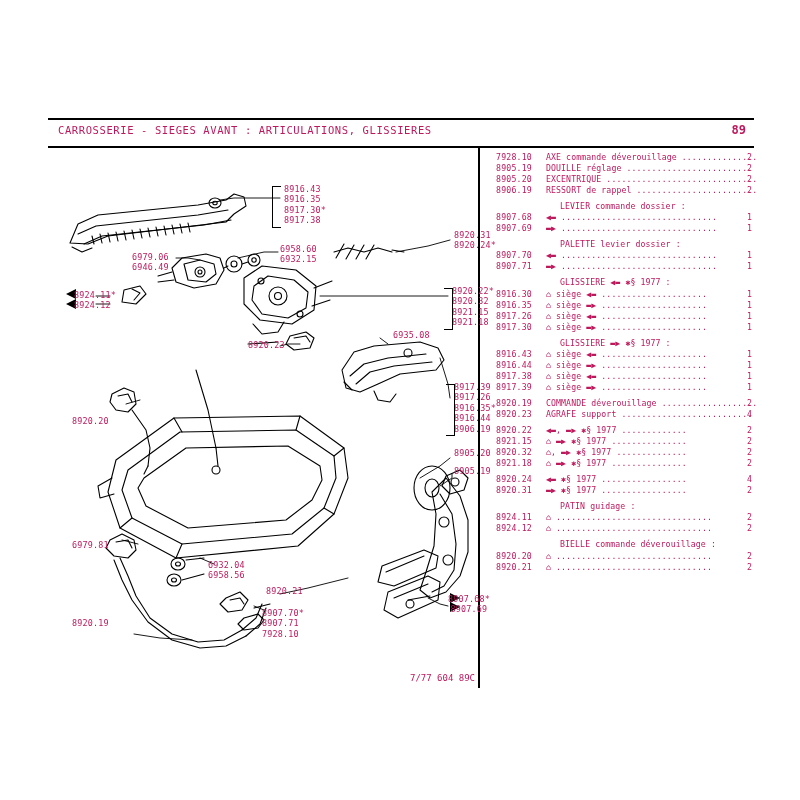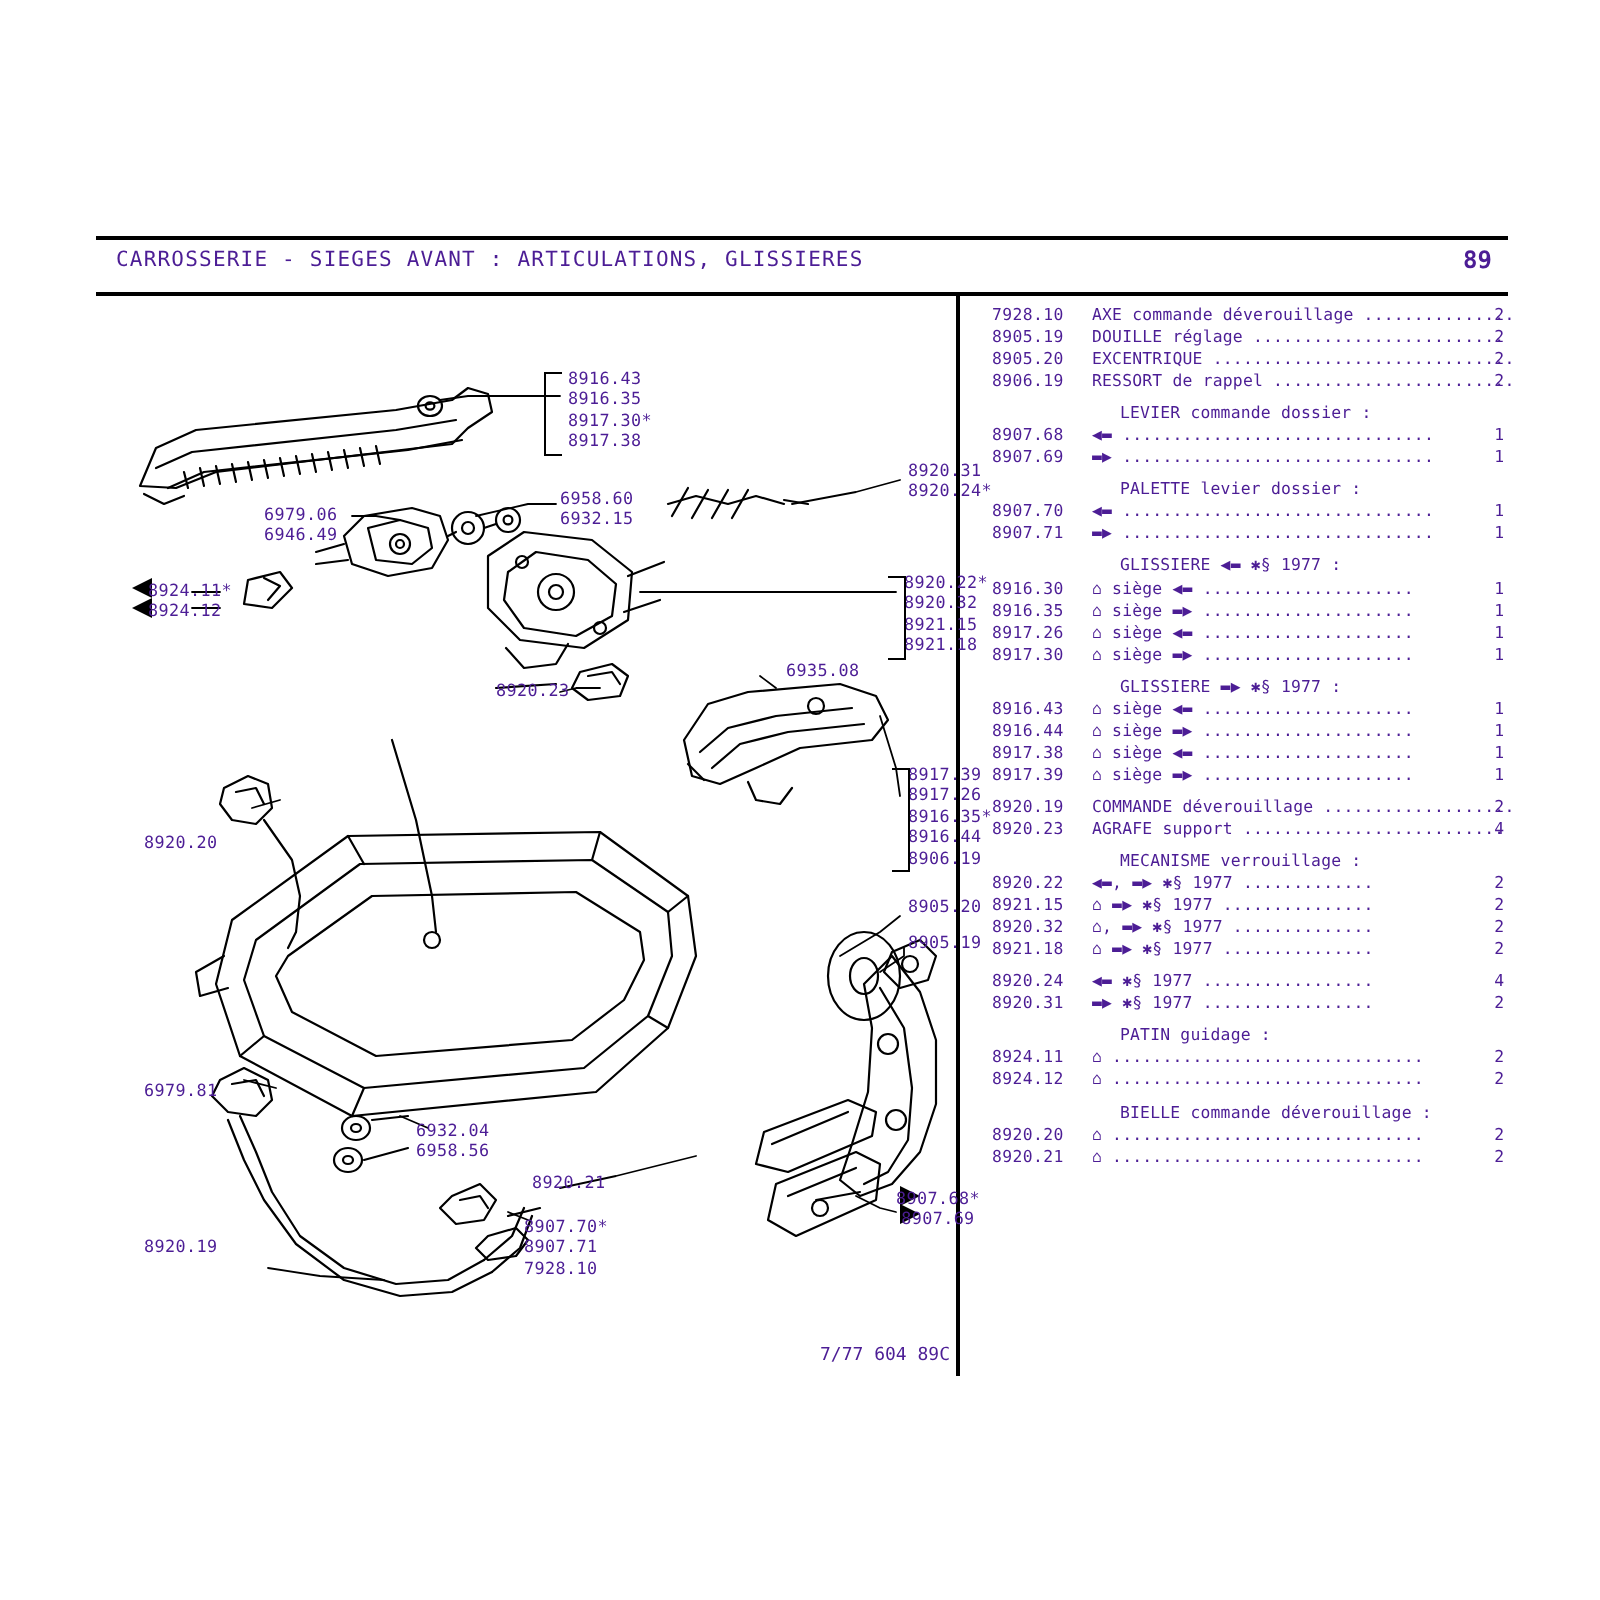--- a/index.html
+++ b/index.html
@@ -6,21 +6,21 @@
     margin: 0;
     padding: 0;
     background: #ffffff;
   }
   #page {
     position: relative;
     width: 800px;
     height: 792px;
     background: #ffffff;
     font-family: "DejaVu Sans Mono", monospace;
-    color: #4c1d95;
+    color: #be185d;
     overflow: hidden;
     text-decoration: underline;
   }
   
   .sheet {
     position: absolute;
     left: 48px;
     top: 118px;
     width: 706px;
     height: 572px;
@@ -434,23 +434,20 @@
           <span class="ref">8920.19</span>
           <span class="mid">COMMANDE déverouillage ...................</span>
           <span class="qty">2</span>
         </div>
         <div class="row">
           <span class="ref">8920.23</span>
           <span class="mid">AGRAFE support ..........................</span>
           <span class="qty">4</span>
         </div>
         <div class="spacer"></div>
-        <div class="row group">
-          <span class="mid">MECANISME verrouillage :</span>
-        </div>
         <div class="row">
           <span class="ref">8920.22</span>
           <span class="mid">◀▬, ▬▶ ✱§ 1977  .............</span>
           <span class="qty">2</span>
         </div>
         <div class="row">
           <span class="ref">8921.15</span>
           <span class="mid">⌂ ▬▶ ✱§ 1977  ...............</span>
           <span class="qty">2</span>
         </div>

